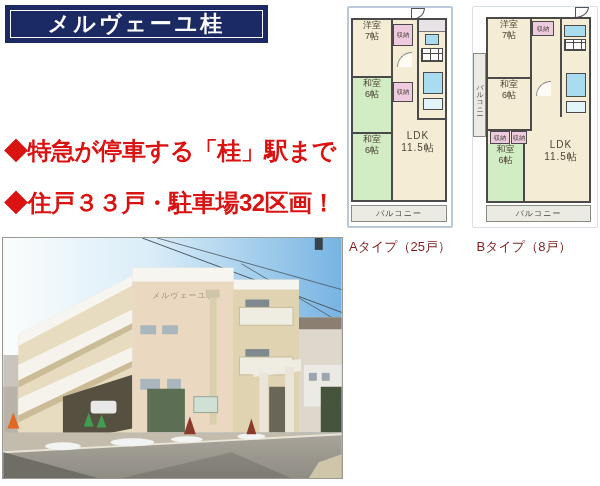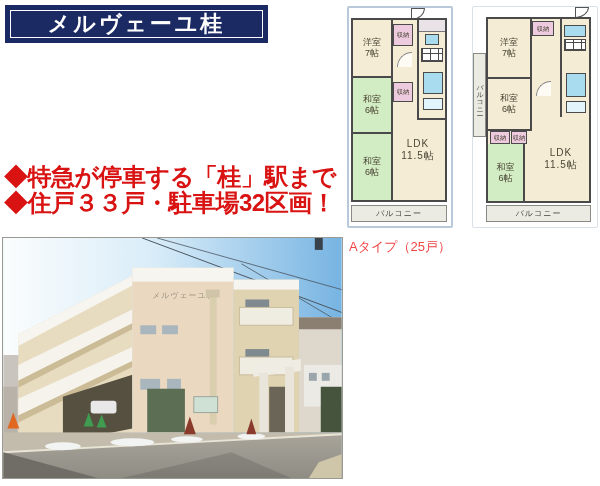--- a/index.html
+++ b/index.html
@@ -12,35 +12,35 @@
           background:#1b2a63;border:2px solid #1b2a63;padding:3px;}
   .banner-inner{width:100%;height:100%;border:1px solid #ffffff;
                 display:flex;align-items:center;justify-content:center;}
   .banner-text{color:#ffffff;font-size:22px;font-weight:bold;letter-spacing:3px;}
 
   
   .bullet{position:absolute;color:#d91212;font-weight:bold;font-size:24px;
           letter-spacing:-0.5px;white-space:nowrap;}
   .b1{left:4px;top:78px;}
   .b2{left:188px;top:107px;}
-  .b3{left:4px;top:135px;margin-top:26px;}
+  .b3{left:4px;top:135px;}
   .b4{left:182px;top:163px;}
   .b5{left:4px;top:187px;}
 
   
   .photo{position:absolute;left:2px;top:237px;width:341px;height:242px;
          border:1px solid #9a9a92;overflow:hidden;background:#dceef8;}
   .photo svg{display:block;}
 
   
   .plan{position:absolute;background:#ffffff;}
   .plan-a{left:347px;top:6px;width:106px;height:222px;border:2px solid #b9c9da;border-radius:2px;}
   .plan-b{left:472px;top:6px;width:126px;height:222px;border:1px solid #d9e0e8;border-radius:2px;}
   .plan-box{position:absolute;border:2px solid #4a4a4a;background:#f5ecd5;}
-  .room{position:absolute;display:flex;align-items:center;justify-content:center;}
+  .room{position:absolute;display:flex;justify-content:center;}
   .room-label{white-space:pre-line;text-align:center;font-size:9px;line-height:1.2;color:#4b4636;}
   .ldk-label{font-size:10px;letter-spacing:1px;}
   .cream{background:#f5ecd5;}
   .green{background:#d2ecc3;}
   .closet{position:absolute;background:#edcade;border:1px solid #4a4a4a;
           display:flex;align-items:center;justify-content:center;}
   .closet span{font-size:7px;color:#4b4636;transform:scale(0.9);}
   .wall{position:absolute;background:#4a4a4a;}
   .fix{position:absolute;border:1px solid #4a4a4a;}
   .blue{background:#aadcf0;}
@@ -52,21 +52,21 @@
   .balcony{position:absolute;background:#ebebe4;border:1px solid #8a8a84;
            display:flex;align-items:center;justify-content:center;}
   .balcony span{font-size:8px;color:#44443c;letter-spacing:1px;}
   .balcony-side{position:absolute;background:#ebebe4;border:1px solid #8a8a84;
                 display:flex;align-items:center;justify-content:center;}
   .balcony-side span{writing-mode:vertical-rl;font-size:7px;color:#44443c;letter-spacing:0px;}
   .entry{position:absolute;background:#ffffff;border:1.5px solid #555;
          border-radius:0 0 100% 0;}
   .door-arc{position:absolute;width:15px;height:15px;background:#fdfbf4;
             border-left:1px solid #888;border-top:1px solid #888;border-radius:100% 0 0 0;}
-  .caption{position:absolute;top:238px;font-size:13px;color:#ef4444;text-align:center;}
+  .caption{position:absolute;top:238px;font-size:13px;color:#7f1d1d;text-align:center;}
   .cap-a{left:347px;width:106px;}
   .cap-b{left:466px;width:116px;}
 </style>
 </head>
 <body>
 
 <div class="page">
 
   <div class="banner">
     <div class="banner-inner">
@@ -242,14 +242,15 @@
       <div class="fix lightblue" style="left:78px;top:82px;width:20px;height:12px;"></div>
       <div class="room" style="left:46px;top:120px;width:54px;height:40px;">
         <span class="room-label ldk-label">LDK
 11.5帖</span>
       </div>
     </div>
     <div class="balcony" style="left:13px;top:198px;width:105px;height:17px;">
       <span>バルコニー</span>
     </div>
   </div>
+  <div class="caption cap-b">Bタイプ（8戸）</div>
 
 </div>
 
 </body></html>

